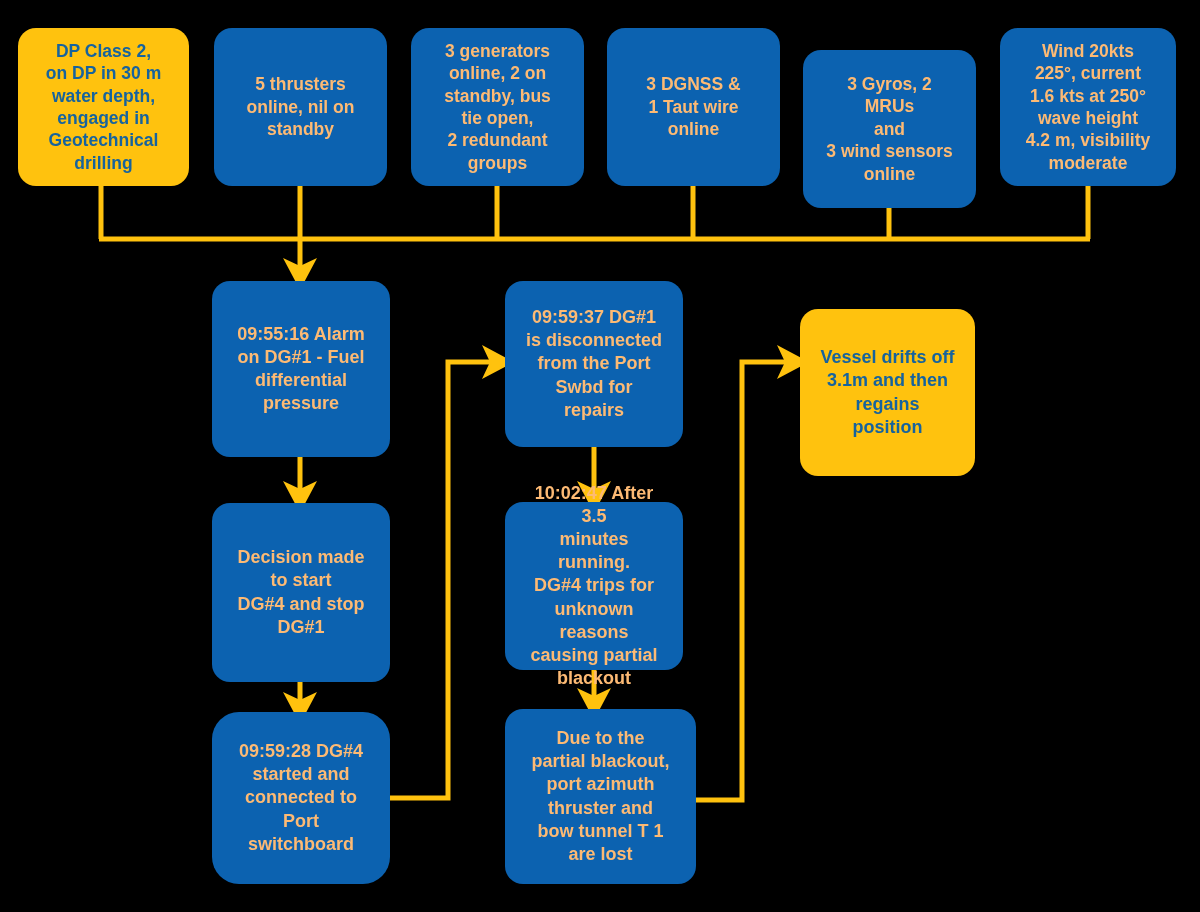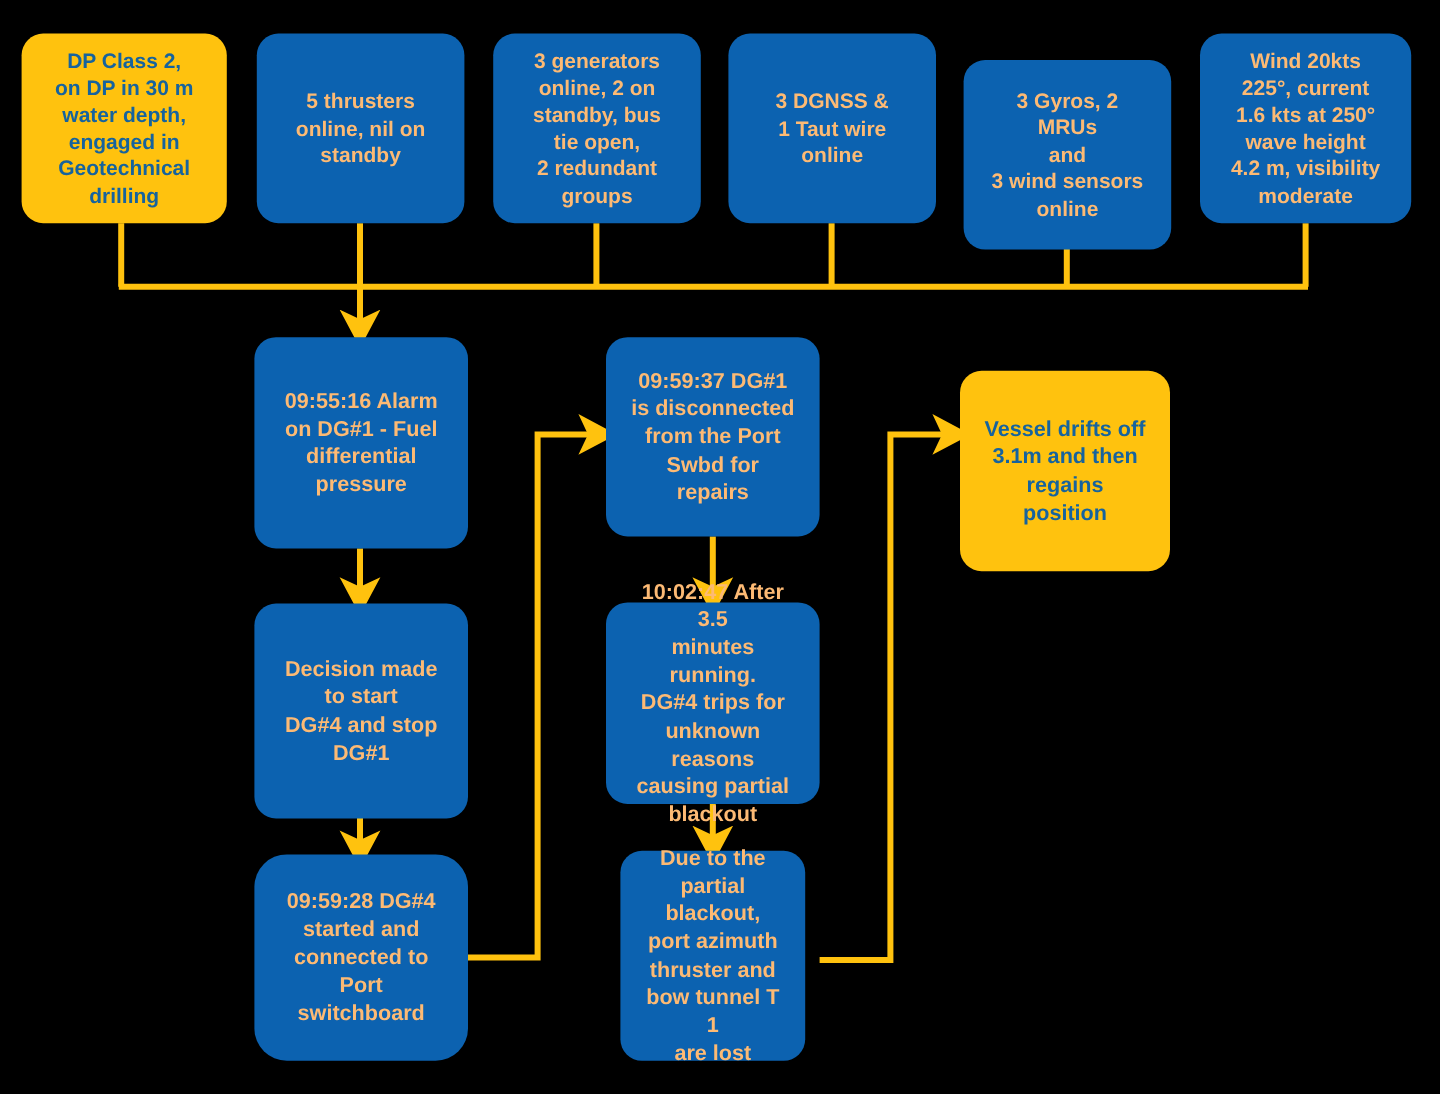--- a/index.html
+++ b/index.html
@@ -166,21 +166,21 @@
 
   <div class="node blue fs-18" style="left:505px; top:502px; width:178px; height:168px;">
     <span class="label">10:02:47 After 3.5
 minutes running.
 DG#4 trips for
 unknown reasons
 causing partial
 blackout</span>
   </div>
 
-  <div class="node blue fs-18" style="left:505px; top:709px; width:154px; height:175px;margin-left:12px;">
+  <div class="node blue fs-18" style="left:505px; top:709px; width:191px; height:175px;">
     <span class="label">Due to the
 partial blackout,
 port azimuth
 thruster and
 bow tunnel T 1
 are lost</span>
   </div>
 
   <div class="node yellow fs-18" style="left:800px; top:281px; width:175px; height:167px;margin-top:28px;">
     <span class="label">Vessel drifts off

